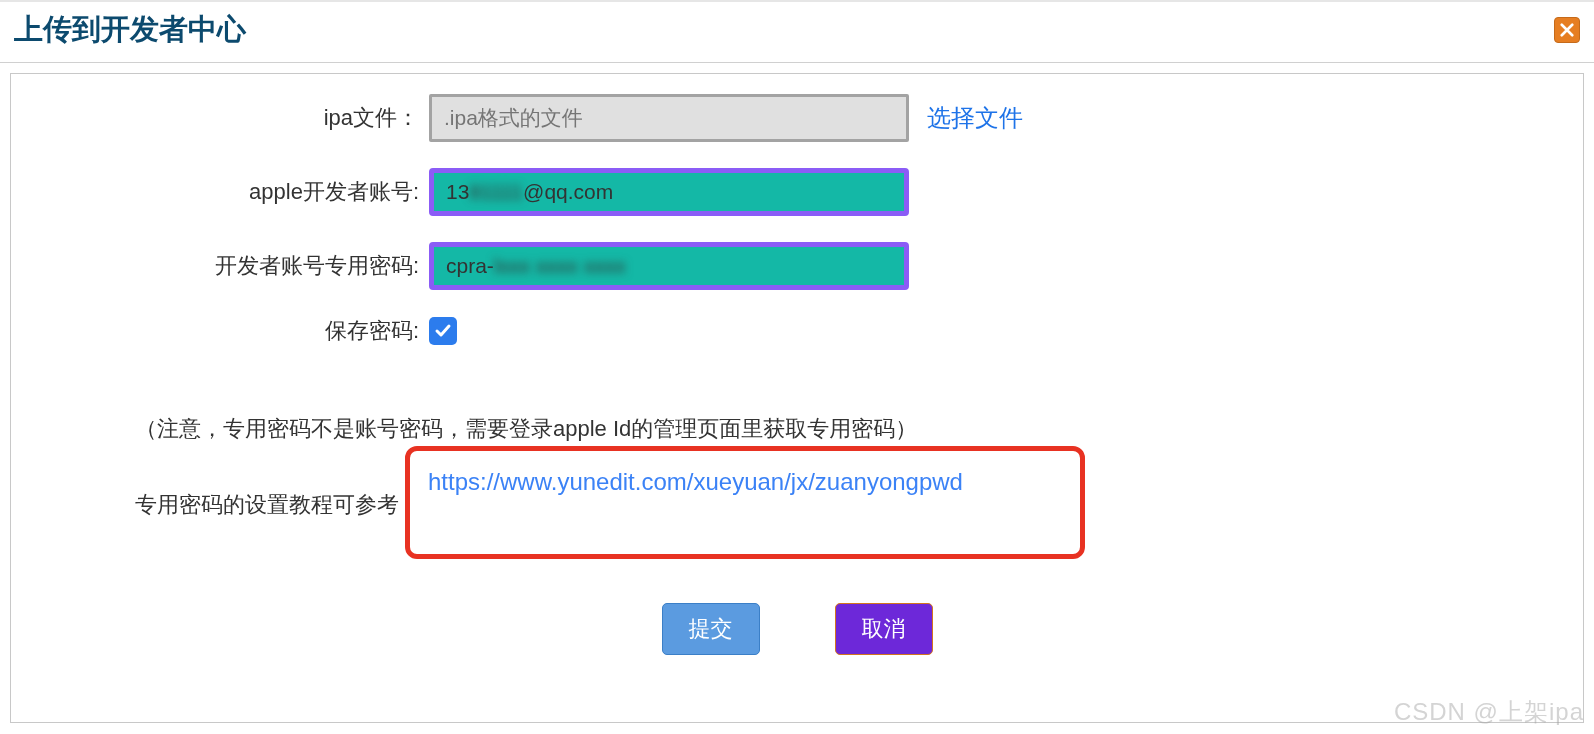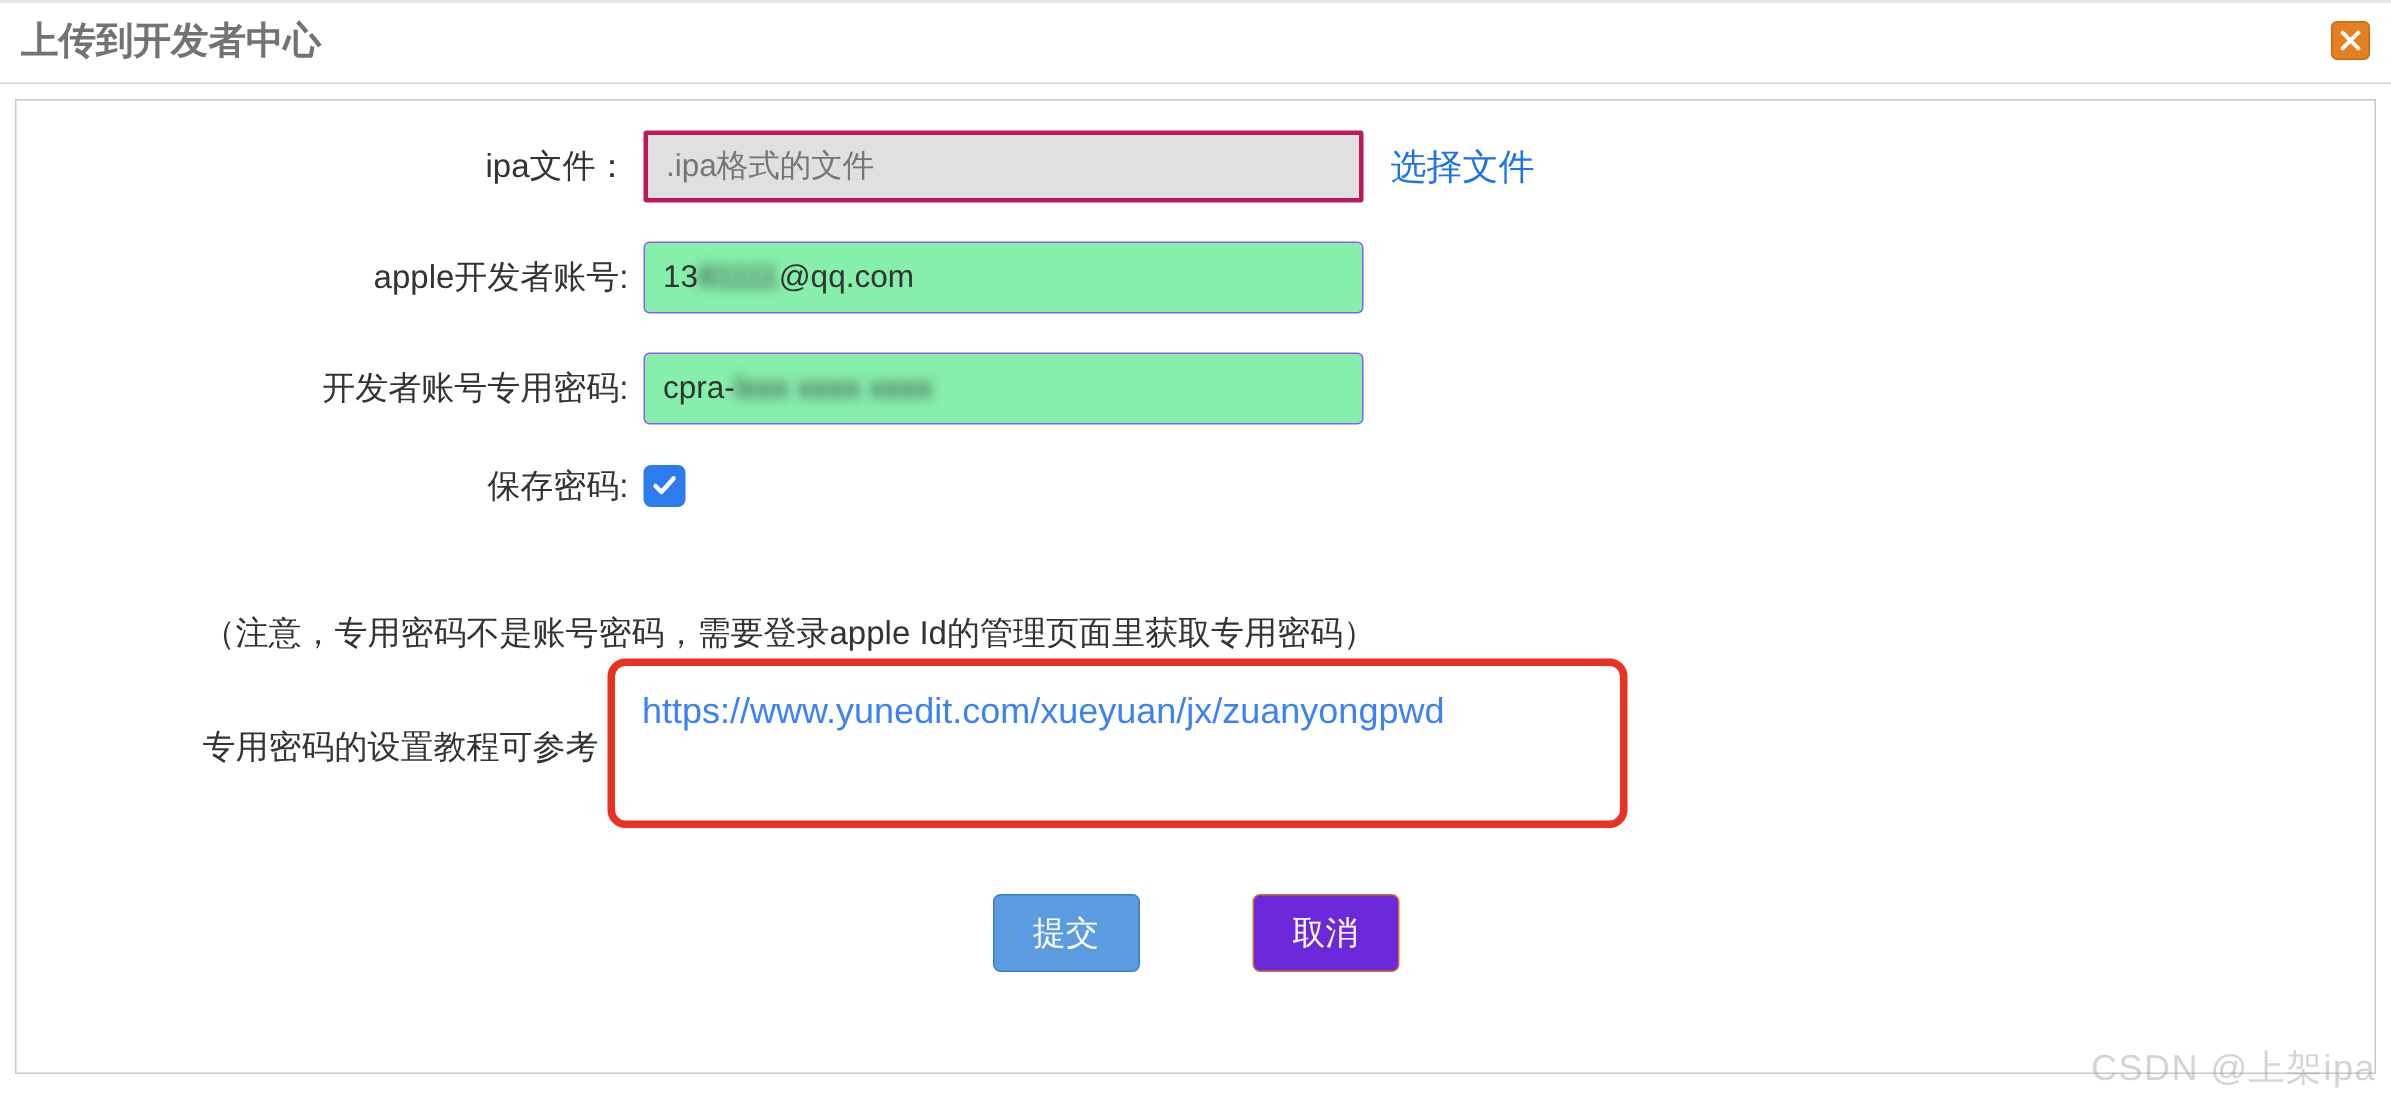--- a/index.html
+++ b/index.html
@@ -16,23 +16,23 @@
     }
     .dialog-header {
       display: flex;
       justify-content: space-between;
       align-items: center;
       padding: 8px 14px 12px 14px;
       border-bottom: 1px solid #d0d0d0;
       border-top: 2px solid #e6e6e6;
     }
     .dialog-title {
-      font-size: 25px;
+      font-size: 29px;
       font-weight: 700;
-      color: #737373;
+      color: #0c4a6e;
     }
     .close-button {
       width: 26px;
       height: 26px;
       background: #e67e22;
       border-radius: 4px;
       border: 1px solid #c56a1a;
       display: flex;
       align-items: center;
       justify-content: center;
@@ -57,30 +57,30 @@
     .form-label {
       width: 418px;
       text-align: right;
       font-size: 22px;
       color: #333;
       padding-right: 10px;
     }
     .text-input {
       width: 480px;
       height: 48px;
-      border: 1px solid #8b5cf6;
+      border: 5px solid #8b5cf6;
       border-radius: 4px;
       padding: 0 12px;
       font-size: 21px;
       color: #333;
-      background: #86efac;
+      background: #14b8a6;
     }
     .text-input.disabled {
       background: #e0e0e0;
-      border: 3px solid #be185d;
+      border: 3px solid #a3a3a3;
       color: #7a7a7a;
       border-radius: 2px;
     }
     .file-link {
       color: #1e73e8;
       font-size: 24px;
       margin-left: 18px;
       cursor: pointer;
     }
     .checkbox-wrap {

